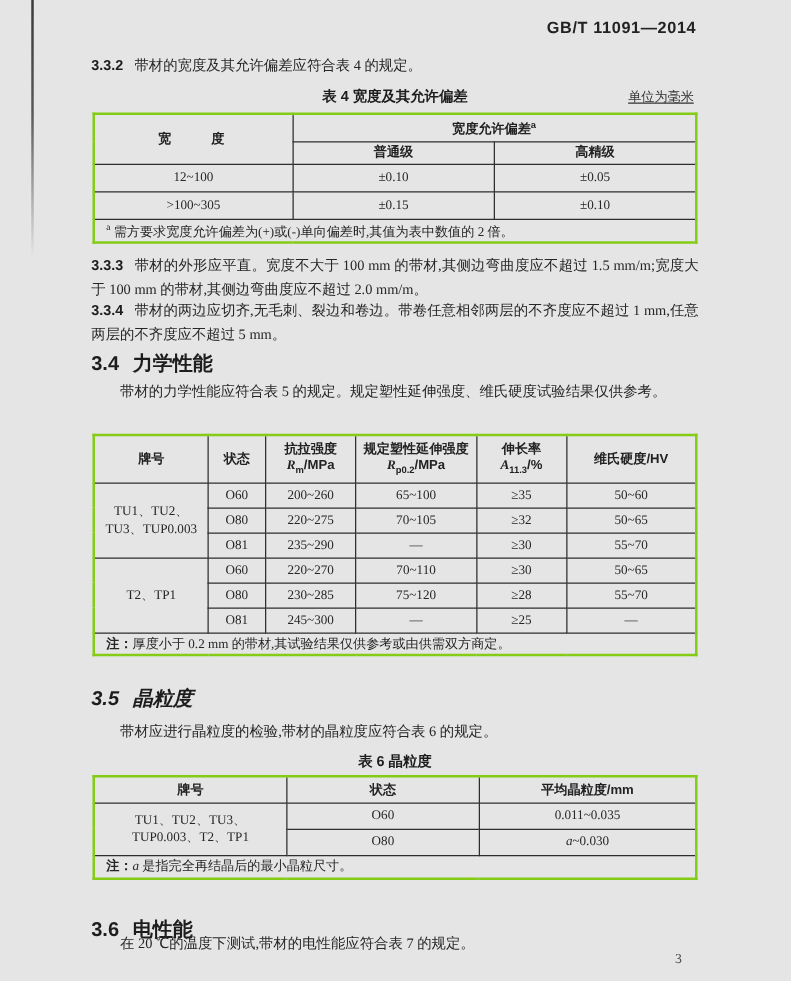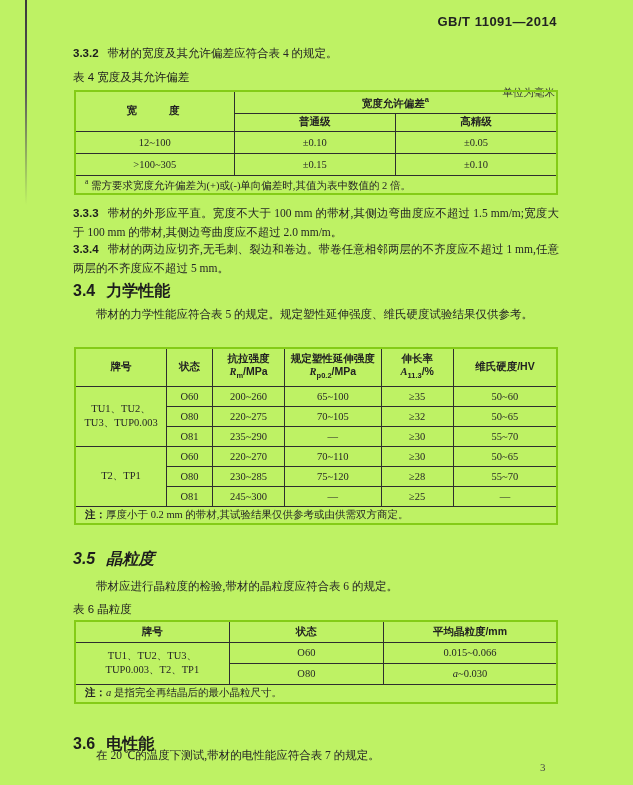--- a/index.html
+++ b/index.html
@@ -1,17 +1,17 @@
 <!DOCTYPE html>
 <html><head>
 <meta charset="utf-8">
 <style>
   html,body{margin:0;padding:0;background:#ffffff;}
   .page{
-    position:relative;width:633px;height:785px;background:#bef264;overflow:hidden;
+    position:relative;width:633px;height:785px;background:#e5e5e5;overflow:hidden;
     font-family:"Liberation Serif", serif;color:#2b2b2b;
   }
   .scan-line{
     position:absolute;left:25px;top:0;width:2px;height:205px;
     background:linear-gradient(#3a3a3a, #5a5a5a 45%, rgba(130,130,130,0));
   }
   .doc-header{
     position:absolute;top:14px;right:76px;
     font-family:"Liberation Sans", sans-serif;font-weight:bold;
     font-size:13px;letter-spacing:0.5px;color:#222;
@@ -24,22 +24,22 @@
     font-family:"Liberation Sans", sans-serif;font-weight:bold;margin-right:9px;color:#1d1d1d;
   }
   .sec-heading{
     position:absolute;left:73px;width:486px;
     font-family:"Liberation Sans", sans-serif;font-weight:bold;
     font-size:16px;color:#1d1d1d;
   }
   .sec-heading .sec-num{margin-right:11px;}
   .indent{ text-indent:2em; }
   .tbl-caption{
-    position:absolute;left:73px;width:486px;
-    font-family:"Liberation Sans", sans-serif;font-weight:normal;font-size:11.5px;color:#1d1d1d;
+    position:absolute;left:73px;width:486px;text-align:center;
+    font-family:"Liberation Sans", sans-serif;font-weight:bold;font-size:11.5px;color:#1d1d1d;
   }
   .unit-note{
     position:absolute;right:78px;font-size:10.5px;color:#333;
   }
   table{
     position:absolute;left:74px;width:484px;
     border-collapse:collapse;table-layout:fixed;
     font-size:10.5px;color:#262626;
     border:2px solid #84cc16;
   }
@@ -71,21 +71,21 @@
 
   <div class="scan-line"></div>
 
   <div class="doc-header">GB/T 11091—2014</div>
 
   <div class="para" style="top:44px;">
     <span class="sec-num">3.3.2</span><span>带材的宽度及其允许偏差应符合表 4 的规定。</span>
   </div>
 
   <div class="tbl-caption" style="top:70px;">表 4  宽度及其允许偏差</div>
-  <div class="unit-note" style="top:86px;">单位为毫米</div>
+  <div class="unit-note" style="top:71px;text-decoration:underline;">单位为毫米</div>
 
   <table style="top:90px;">
     <colgroup>
         <col style="width:33%">
         <col style="width:33.5%">
         <col style="width:33.5%">
       </colgroup>
     <tbody>
         <tr style="height:22px;">
       <th rowspan="2" class="wide-spacing">宽　　度</th>
@@ -226,21 +226,21 @@
       <th>牌号</th>
       <th>状态</th>
       <th>平均晶粒度/mm</th>
     </tr>
     <tr style="height:21px;">
       <td rowspan="2">
         <div>TU1、TU2、TU3、</div>
         <div>TUP0.003、T2、TP1</div>
       </td>
       <td>O60</td>
-      <td><i class="sym"></i><span>0.015~0.066</span></td>
+      <td><i class="sym"></i><span>0.011~0.035</span></td>
     </tr>
     <tr style="height:21px;">
       <td>O80</td>
       <td><i class="sym">a</i><span>~0.030</span></td>
     </tr>
     <tr style="height:19px;">
       <td colspan="3" class="note-cell"><span class="note-prefix">注：</span><i class="sym">a</i><span> 是指完全再结晶后的最小晶粒尺寸。</span></td>
     </tr>
   </tbody>
     </table>

